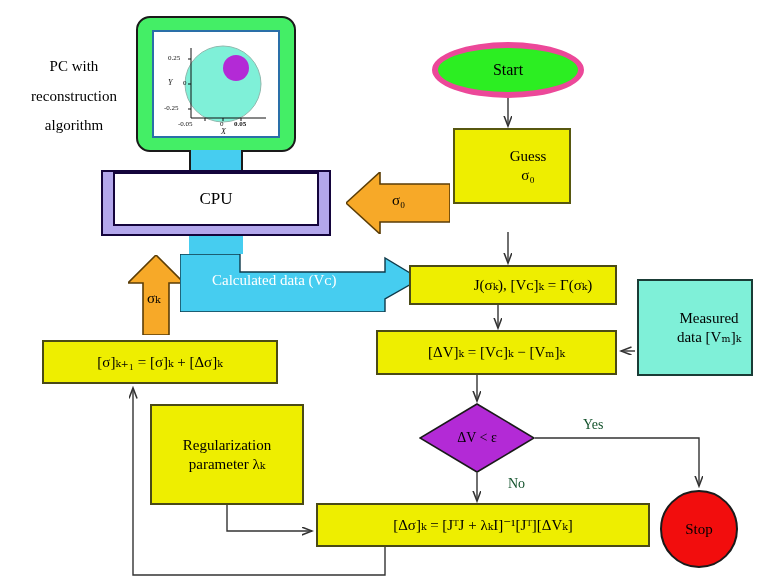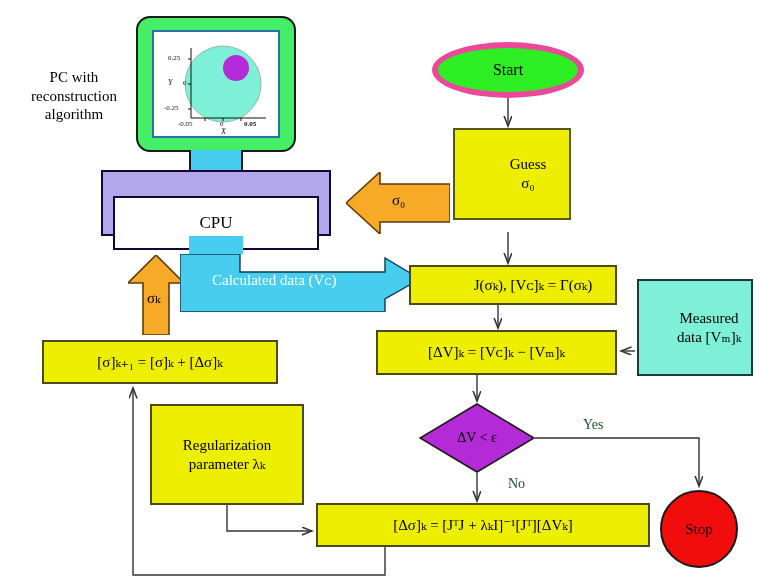--- a/index.html
+++ b/index.html
@@ -30,20 +30,21 @@
     justify-content: center;
     text-align: center;
     color: #000000;
     line-height: 1.25;
   }
   
   #pc-label {
     left: 14px; top: 60px; width: 120px; height: 72px;
     font-size: 15px;
     flex-direction: column;
+    gap: 11px;
   }
   #monitor-bezel {
     left: 136px; top: 16px; width: 160px; height: 136px;
     background: #44ee66;
     border: 2px solid #1a1a1a;
     border-radius: 14px;
   }
   #monitor-screen {
     position: absolute;
     left: 152px; top: 30px; width: 128px; height: 108px;
@@ -57,21 +58,21 @@
     border: 2px solid #1a1a1a;
     border-top: none;
   }
   #cpu-case {
     left: 101px; top: 170px; width: 230px; height: 66px;
     background: #b3a7ec;
     border: 2px solid #14043c;
   }
   #cpu-inner {
     position: absolute;
-    left: 113px; top: 196px; width: 206px; height: 54px;
+    left: 113px; top: 172px; width: 206px; height: 54px;
     background: #ffffff;
     border: 2px solid #14043c;
     box-sizing: border-box;
     display: flex; align-items: center; justify-content: center;
     font-size: 17px;
     text-align: right;
   }
   #cpu-foot {
     left: 189px; top: 236px; width: 54px; height: 18px;
     background: #46cdf0;
@@ -80,21 +81,21 @@
   #plot-area { position: absolute; left: 152px; top: 30px; width: 128px; height: 108px; }
   .plot-tick-label { position: absolute; font-size: 7px; color: #111; font-family: "Liberation Serif", serif; }
   .plot-axis-label { position: absolute; font-size: 8px; font-style: italic; color: #111; }
   
   .fc {
     border: 2px solid #4a4a16;
     background: #eeee00;
     font-size: 15px;
   }
   #box-guess {
-    left: 453px; top: 128px; width: 118px; height: 92px;
+    left: 453px; top: 128px; width: 118px; height: 76px;
     flex-direction: column;
     border-color: #57570f;
     padding-left: 32px;
   }
   #box-jacobian { left: 409px; top: 265px; width: 208px; height: 40px; padding-left: 40px; }
   #box-deltav   { left: 376px; top: 330px; width: 241px; height: 45px; }
   #box-deltasigma { left: 316px; top: 503px; width: 334px; height: 44px; font-size: 15px; }
   #box-update   { left: 42px;  top: 340px; width: 236px; height: 44px; }
   #box-regular  { left: 150px; top: 404px; width: 154px; height: 101px; flex-direction: column; font-size: 15px; }
   #box-measured {
@@ -217,21 +218,21 @@
         <line x1="53" y1="88" x2="53" y2="91"></line>
         <line x1="71" y1="88" x2="71" y2="91"></line>
         <line x1="89" y1="88" x2="89" y2="91"></line>
       </g>
     </svg>
     <span class="plot-tick-label" style="left:16px; top:24px;">0.25</span>
     <span class="plot-tick-label" style="left:31px; top:49px;">0</span>
     <span class="plot-tick-label" style="left:12px; top:74px;">-0.25</span>
     <span class="plot-tick-label" style="left:26px; top:90px;">-0.05</span>
     <span class="plot-tick-label" style="left:68px; top:90px;">0</span>
-    <span class="plot-tick-label" style="left:92px; top:90px;font-weight:bold;">0.05</span>
+    <span class="plot-tick-label" style="left:82px; top:90px;font-weight:bold;">0.05</span>
     <span class="plot-axis-label" style="left:16px; top:48px;">Y</span>
     <span class="plot-axis-label" style="left:69px; top:97px;">X</span>
   </div>
 
   <div class="node" id="monitor-neck"></div>
   <div class="node" id="cpu-case"></div>
   <div id="cpu-inner">
     <span>CPU</span>
   </div>
   <div class="node" id="cpu-foot"></div>

